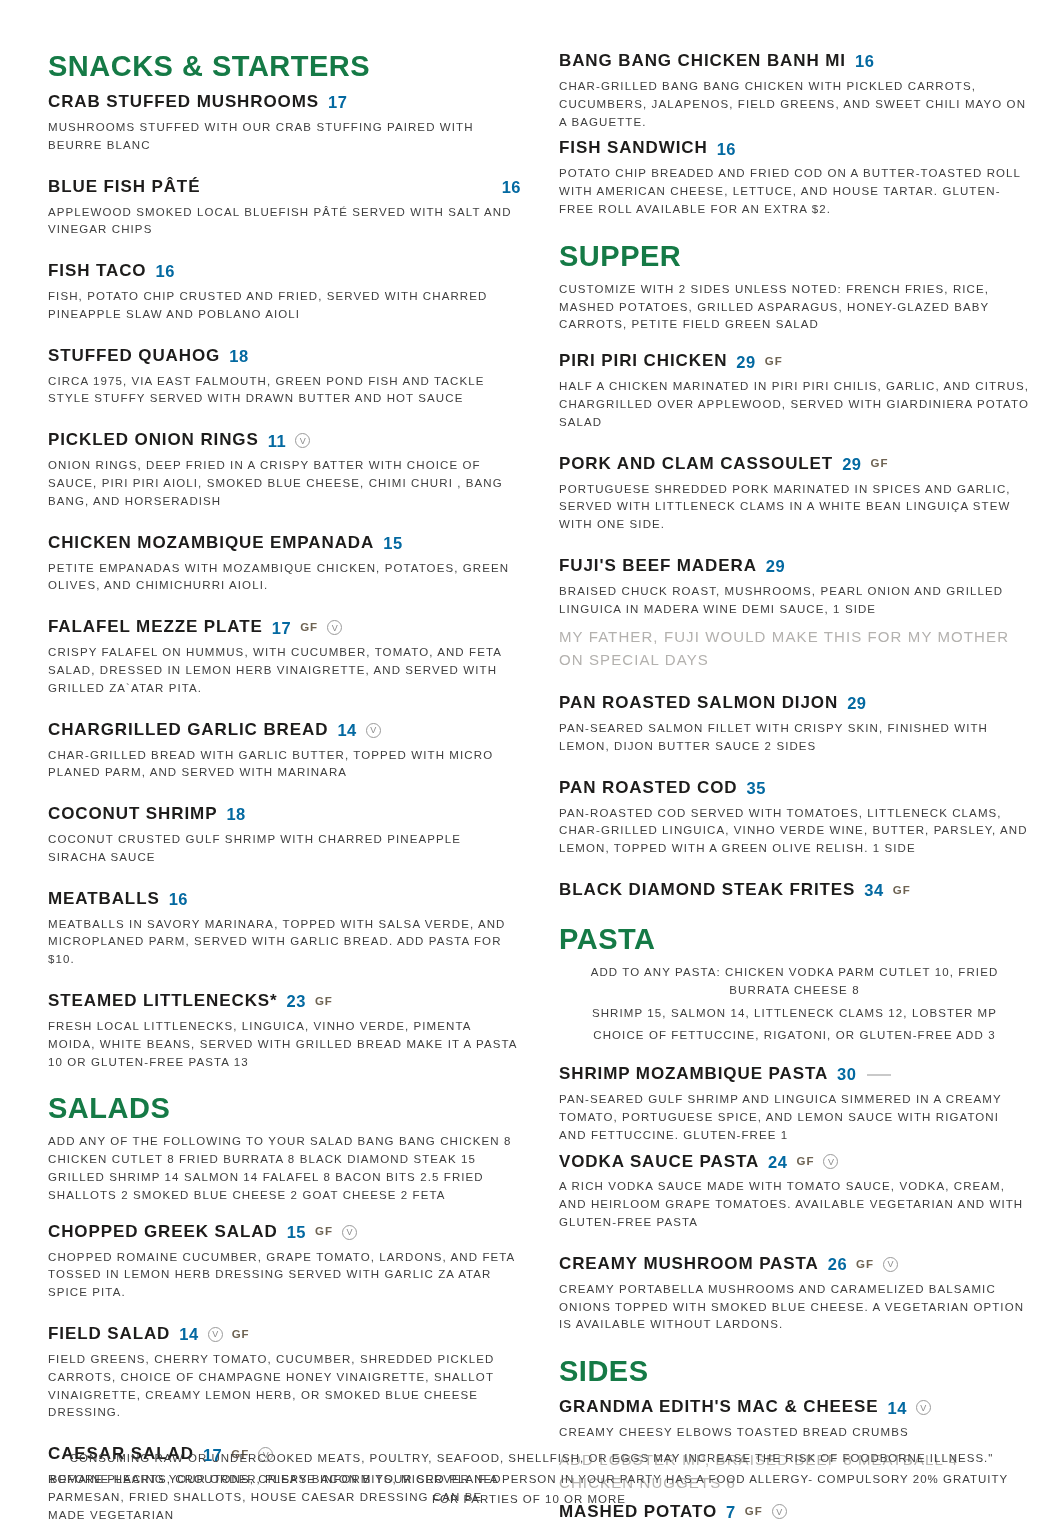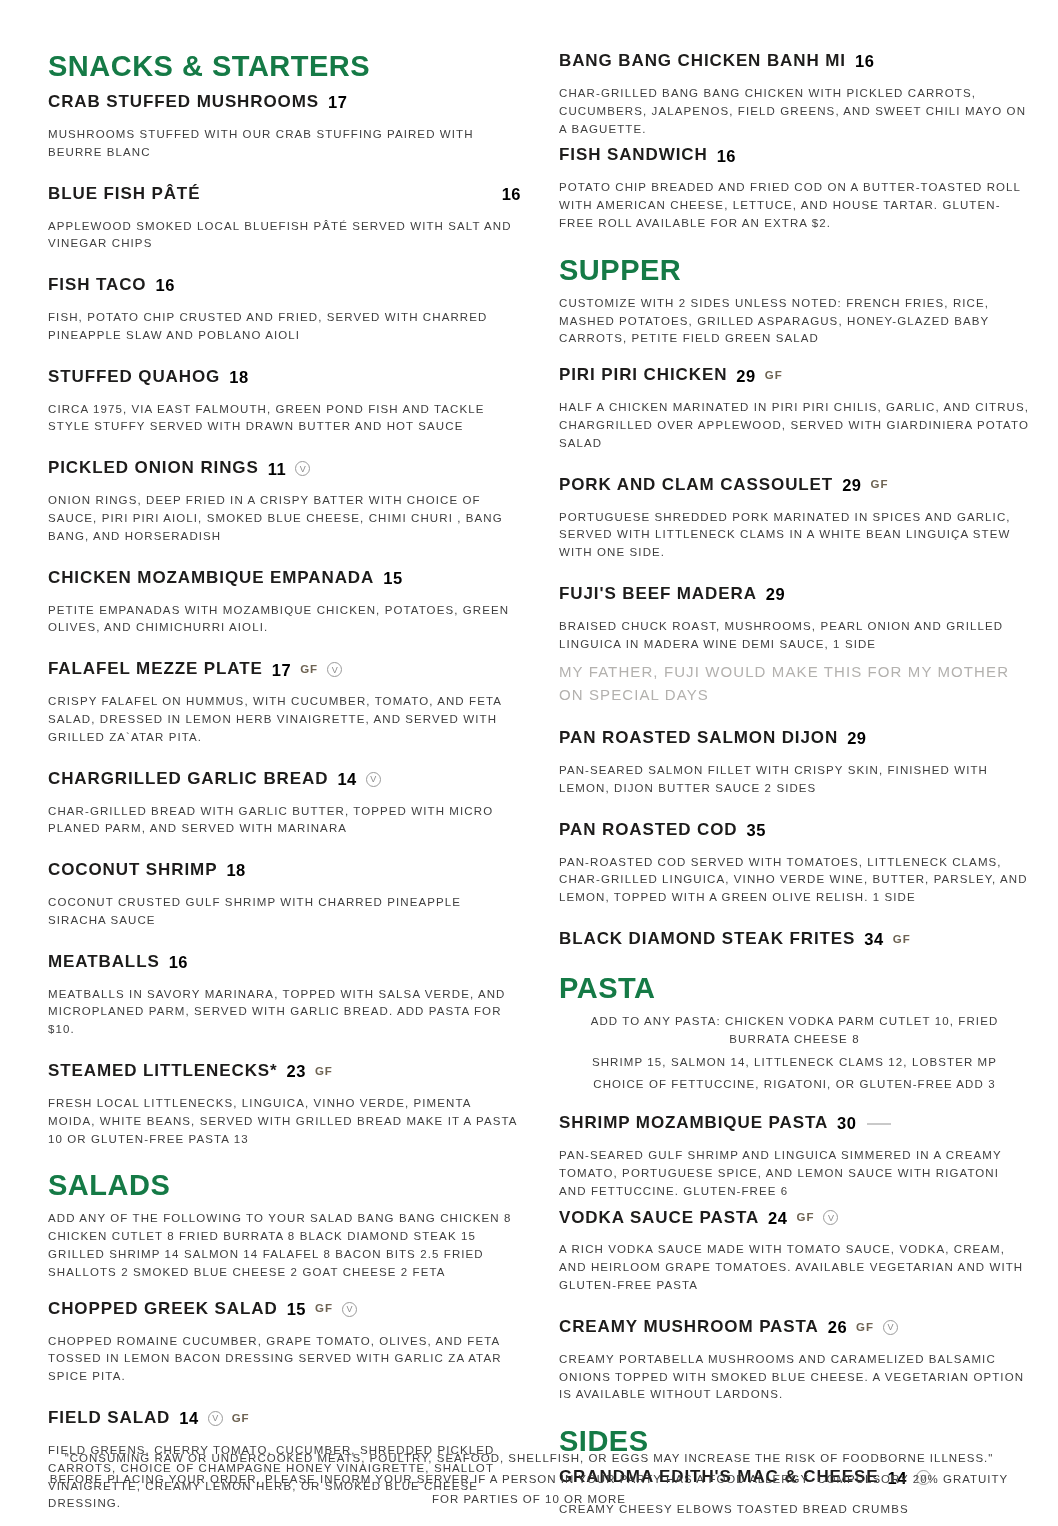--- a/index.html
+++ b/index.html
@@ -54,21 +54,21 @@
   .item-name {
     font-size: 17px;
     font-weight: 700;
     letter-spacing: 0.9px;
     color: #1d1c1b;
   }
   .item-price {
     font-size: 16.5px;
     font-weight: 700;
     letter-spacing: 0.5px;
-    color: #000000;
+    color: #0369a1;
   }
   .item-price.right { margin-left: auto; }
   .gf-badge {
     font-size: 11.5px;
     font-weight: 700;
     letter-spacing: 1px;
     color: #6e6352;
   }
   .v-icon {
     width: 15px; height: 15px;
@@ -86,21 +86,21 @@
     display: inline-block;
     width: 24px;
     border-top: 2px solid #c9c9c9;
     margin-left: 2px;
   }
   .item-desc {
     font-size: 11.5px;
     letter-spacing: 1.1px;
     line-height: 1.55;
     color: #3f3f3f;
-    margin-top: 12px;
+    margin-top: 5px;
   }
   .item-note {
     font-size: 15px;
     letter-spacing: 1.1px;
     line-height: 1.55;
     color: #b3b1ae;
     margin-top: 6px;
   }
 
   .footer {
@@ -210,21 +210,21 @@
     <h2 class="section-title">SALADS</h2>
     <p class="section-intro">ADD ANY OF THE FOLLOWING TO YOUR SALAD BANG BANG CHICKEN 8 CHICKEN CUTLET 8 FRIED BURRATA 8 BLACK DIAMOND STEAK 15 GRILLED SHRIMP 14 SALMON 14 FALAFEL 8 BACON BITS 2.5 FRIED SHALLOTS 2 SMOKED BLUE CHEESE 2 GOAT CHEESE 2 FETA</p>
         <div class="items">
           <div class="menu-item">
     <div class="item-head">
               <span class="item-name">CHOPPED GREEK SALAD</span>
               <span class="item-price">15</span>
               <span class="gf-badge">GF</span>
               <span class="v-icon">V</span>
             </div>
-  <p class="item-desc">CHOPPED ROMAINE CUCUMBER, GRAPE TOMATO, OLIVES, AND FETA TOSSED IN LEMON BACON DRESSING SERVED WITH GARLIC ZA ATAR SPICE PITA.</p>
+  <p class="item-desc">CHOPPED ROMAINE CUCUMBER, GRAPE TOMATO, LARDONS, AND FETA TOSSED IN LEMON HERB DRESSING SERVED WITH GARLIC ZA ATAR SPICE PITA.</p>
           </div>
           <div class="menu-item">
     <div class="item-head">
               <span class="item-name">FIELD SALAD</span>
               <span class="item-price">14</span>
               <span class="v-icon">V</span>
               <span class="gf-badge">GF</span>
             </div>
   <p class="item-desc">FIELD GREENS, CHERRY TOMATO, CUCUMBER, SHREDDED PICKLED CARROTS, CHOICE OF CHAMPAGNE HONEY VINAIGRETTE, SHALLOT VINAIGRETTE, CREAMY LEMON HERB, OR SMOKED BLUE CHEESE DRESSING.</p>
           </div>
@@ -324,21 +324,21 @@
           <div class="section-intro centered">SHRIMP 15, SALMON 14, LITTLENECK CLAMS 12, LOBSTER MP</div>
           <div class="section-intro centered">CHOICE OF FETTUCCINE, RIGATONI, OR GLUTEN-FREE ADD 3</div>
         </div>
         <div class="items">
           <div class="menu-item">
     <div class="item-head">
               <span class="item-name">SHRIMP MOZAMBIQUE PASTA</span>
               <span class="item-price">30</span>
               <span class="price-dash"></span>
             </div>
-  <p class="item-desc">PAN-SEARED GULF SHRIMP AND LINGUICA SIMMERED IN A CREAMY TOMATO, PORTUGUESE SPICE, AND LEMON SAUCE WITH RIGATONI AND FETTUCCINE. GLUTEN-FREE 6</p>
+  <p class="item-desc">PAN-SEARED GULF SHRIMP AND LINGUICA SIMMERED IN A CREAMY TOMATO, PORTUGUESE SPICE, AND LEMON SAUCE WITH RIGATONI AND FETTUCCINE. GLUTEN-FREE 1</p>
           </div>
           <div class="menu-item tight">
     <div class="item-head">
               <span class="item-name">VODKA SAUCE PASTA</span>
               <span class="item-price">24</span>
               <span class="gf-badge">GF</span>
               <span class="v-icon">V</span>
             </div>
   <p class="item-desc">A RICH VODKA SAUCE MADE WITH TOMATO SAUCE, VODKA, CREAM, AND HEIRLOOM GRAPE TOMATOES. AVAILABLE VEGETARIAN AND WITH GLUTEN-FREE PASTA</p>
           </div>

